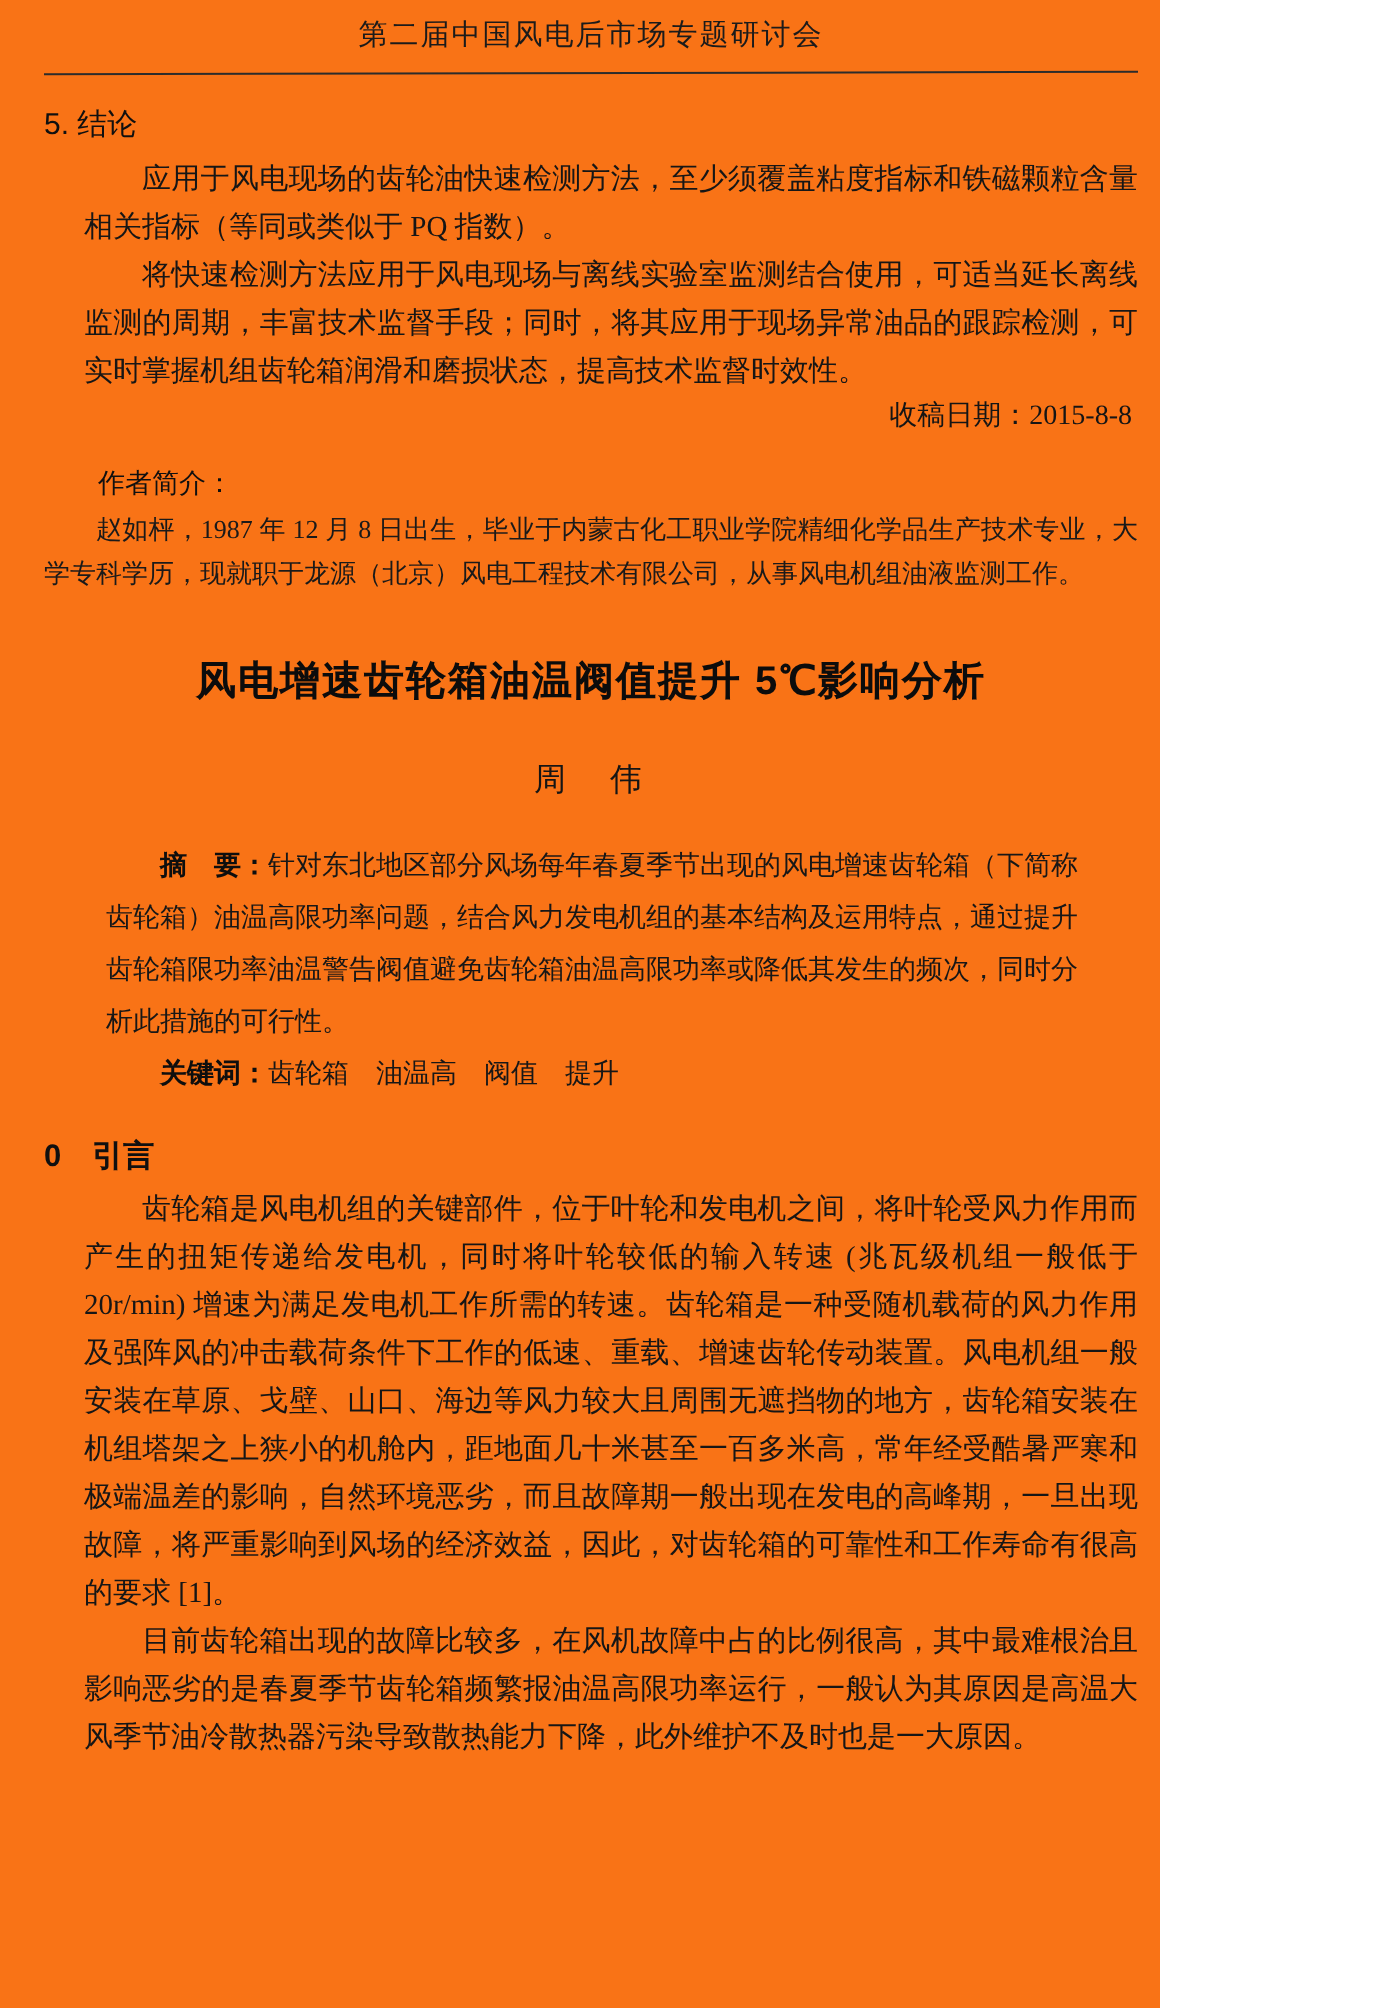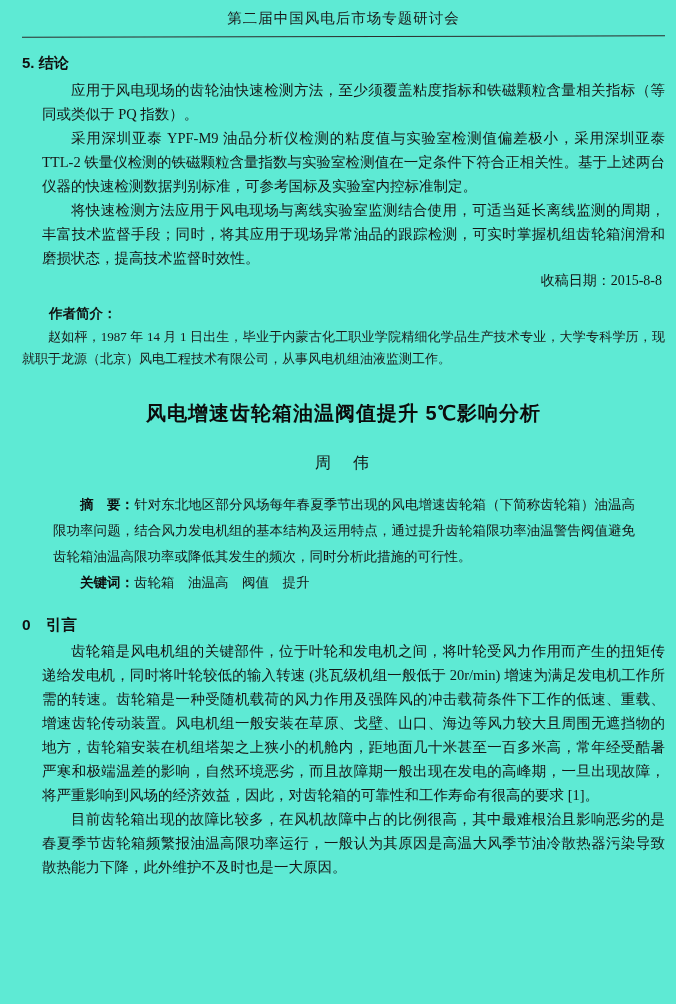--- a/index.html
+++ b/index.html
@@ -1,19 +1,19 @@
 <!DOCTYPE html>
 <html><head>
 <meta charset="utf-8">
 <style>
   * { margin:0; padding:0; box-sizing:border-box; }
   html, body { background:#ffffff; }
   .page {
-    width:676px; height:1004px;
-    background:#5eead4;
+    width:580px; height:1004px;
+    background:#f97316;
     color:#151515;
     font-family:"Liberation Serif", serif;
     padding:8px 11px 0 22px;
     overflow:hidden;
     position:relative;
   }
   .running-header {
     text-align:center;
     font-size:14.5px;
     line-height:20px;
@@ -21,21 +21,21 @@
     color:#1b1b1b;
   }
   .rule {
     height:0;
     border-top:1.7px solid #2c2c2c;
     margin-top:8px;
     transform:rotate(-0.12deg);
   }
   .sec-heading {
     font-family:"Liberation Sans", sans-serif;
-    font-weight:bold;
+    font-weight:normal;
     font-size:15px;
     line-height:20px;
     margin-top:16px;
     color:#101010;
   }
   .body-para {
     font-size:14.5px;
     line-height:24px;
     text-align:justify;
     text-indent:2em;
@@ -45,21 +45,21 @@
   .conclusion-block { margin-top:5px; }
   .received-date {
     font-size:14px;
     line-height:21px;
     text-align:right;
     padding-right:3px;
     margin-top:0;
   }
   .bios-heading {
     font-family:"Liberation Sans", sans-serif;
-    font-weight:bold;
+    font-weight:normal;
     font-size:13.5px;
     line-height:18px;
     margin-top:14px;
     margin-left:2em;
     color:#101010;
   }
   .bio-para {
     font-size:13px;
     line-height:22px;
     text-align:justify;
@@ -119,30 +119,29 @@
 <div class="page">
 
   <div class="running-header">第二届中国风电后市场专题研讨会</div>
 
   <div class="rule"></div>
 
   <div class="sec-heading">5. 结论</div>
 
   <div class="conclusion-block">
     <p class="body-para">应用于风电现场的齿轮油快速检测方法，至少须覆盖粘度指标和铁磁颗粒含量相关指标（等同或类似于 PQ 指数）。</p>
-    <p class="body-para">采用深圳亚泰 YPF-M9 油品分析仪检测的粘度值与实验室检测值偏差极小，采用深圳亚泰 TTL-2 铁量仪检测的铁磁颗粒含量指数与实验室检测值在一定条件下符合正相关性。基于上述两台仪器的快速检测数据判别标准，可参考国标及实验室内控标准制定。</p>
     <p class="body-para">将快速检测方法应用于风电现场与离线实验室监测结合使用，可适当延长离线监测的周期，丰富技术监督手段；同时，将其应用于现场异常油品的跟踪检测，可实时掌握机组齿轮箱润滑和磨损状态，提高技术监督时效性。</p>
   </div>
 
   <div class="received-date">收稿日期：2015-8-8</div>
 
   <div class="bios-heading">作者简介：</div>
 
   <div>
-    <p class="bio-para">赵如枰，1987 年 14 月 1 日出生，毕业于内蒙古化工职业学院精细化学品生产技术专业，大学专科学历，现就职于龙源（北京）风电工程技术有限公司，从事风电机组油液监测工作。</p>
+    <p class="bio-para">赵如枰，1987 年 12 月 8 日出生，毕业于内蒙古化工职业学院精细化学品生产技术专业，大学专科学历，现就职于龙源（北京）风电工程技术有限公司，从事风电机组油液监测工作。</p>
   </div>
 
   <h1 class="article-title">风电增速齿轮箱油温阀值提升 5℃影响分析</h1>
 
   <div class="article-author">周　伟</div>
 
 
   <div class="abstract-block">
     <p class="abstract-para"><span class="abstract-label">摘　要：</span><span>针对东北地区部分风场每年春夏季节出现的风电增速齿轮箱（下简称齿轮箱）油温高限功率问题，结合风力发电机组的基本结构及运用特点，通过提升齿轮箱限功率油温警告阀值避免齿轮箱油温高限功率或降低其发生的频次，同时分析此措施的可行性。</span></p>
     <p class="keywords-para"><span class="keywords-label">关键词：</span><span>齿轮箱　油温高　阀值　提升</span></p>

